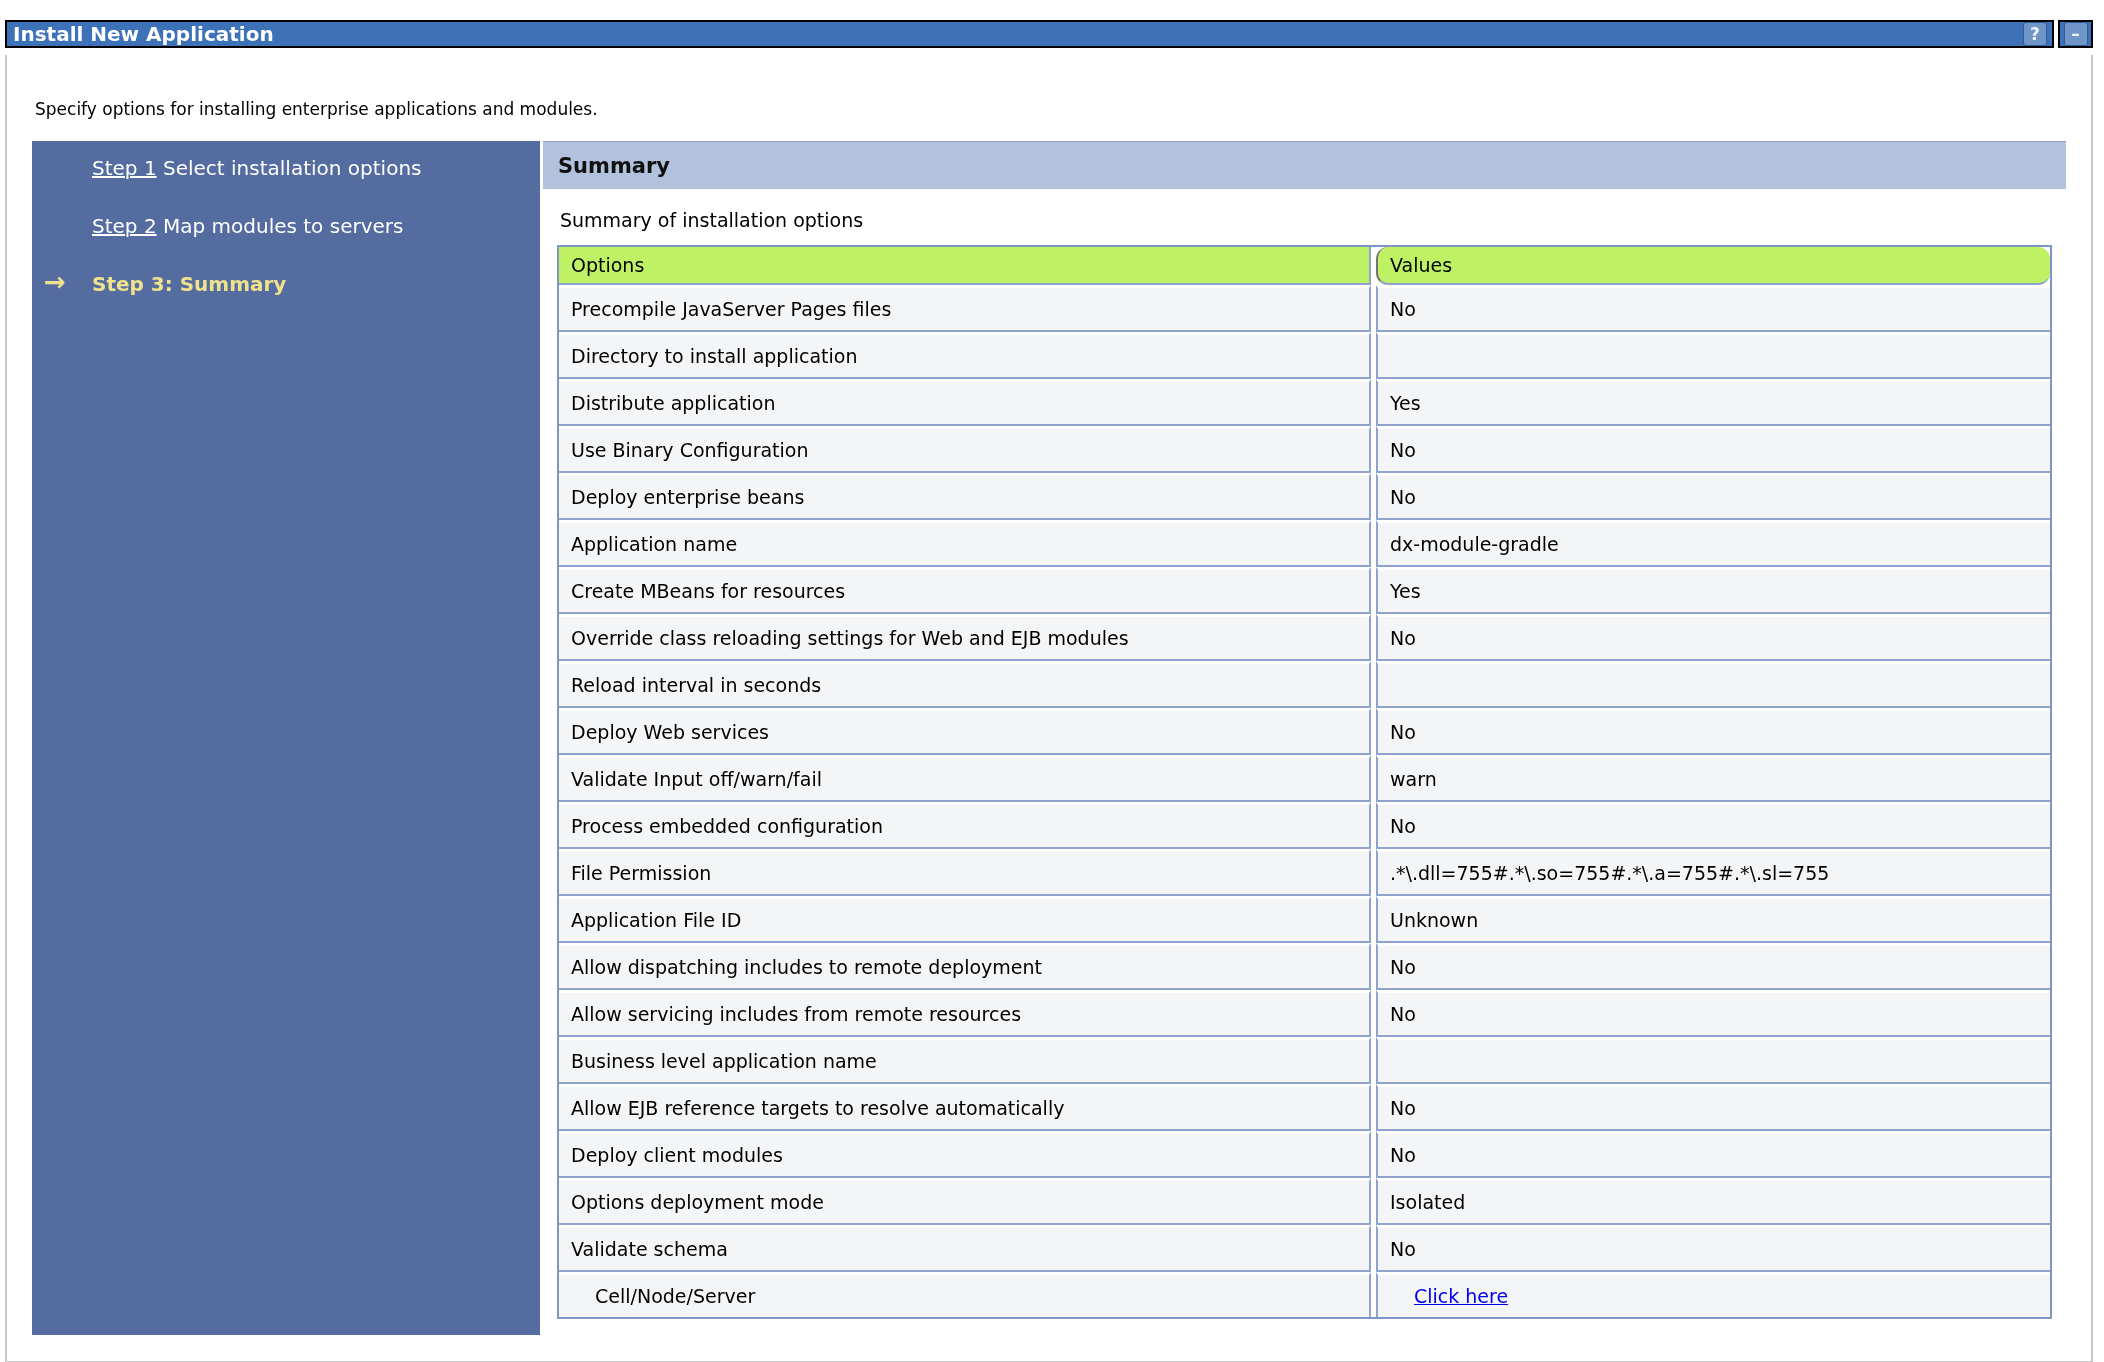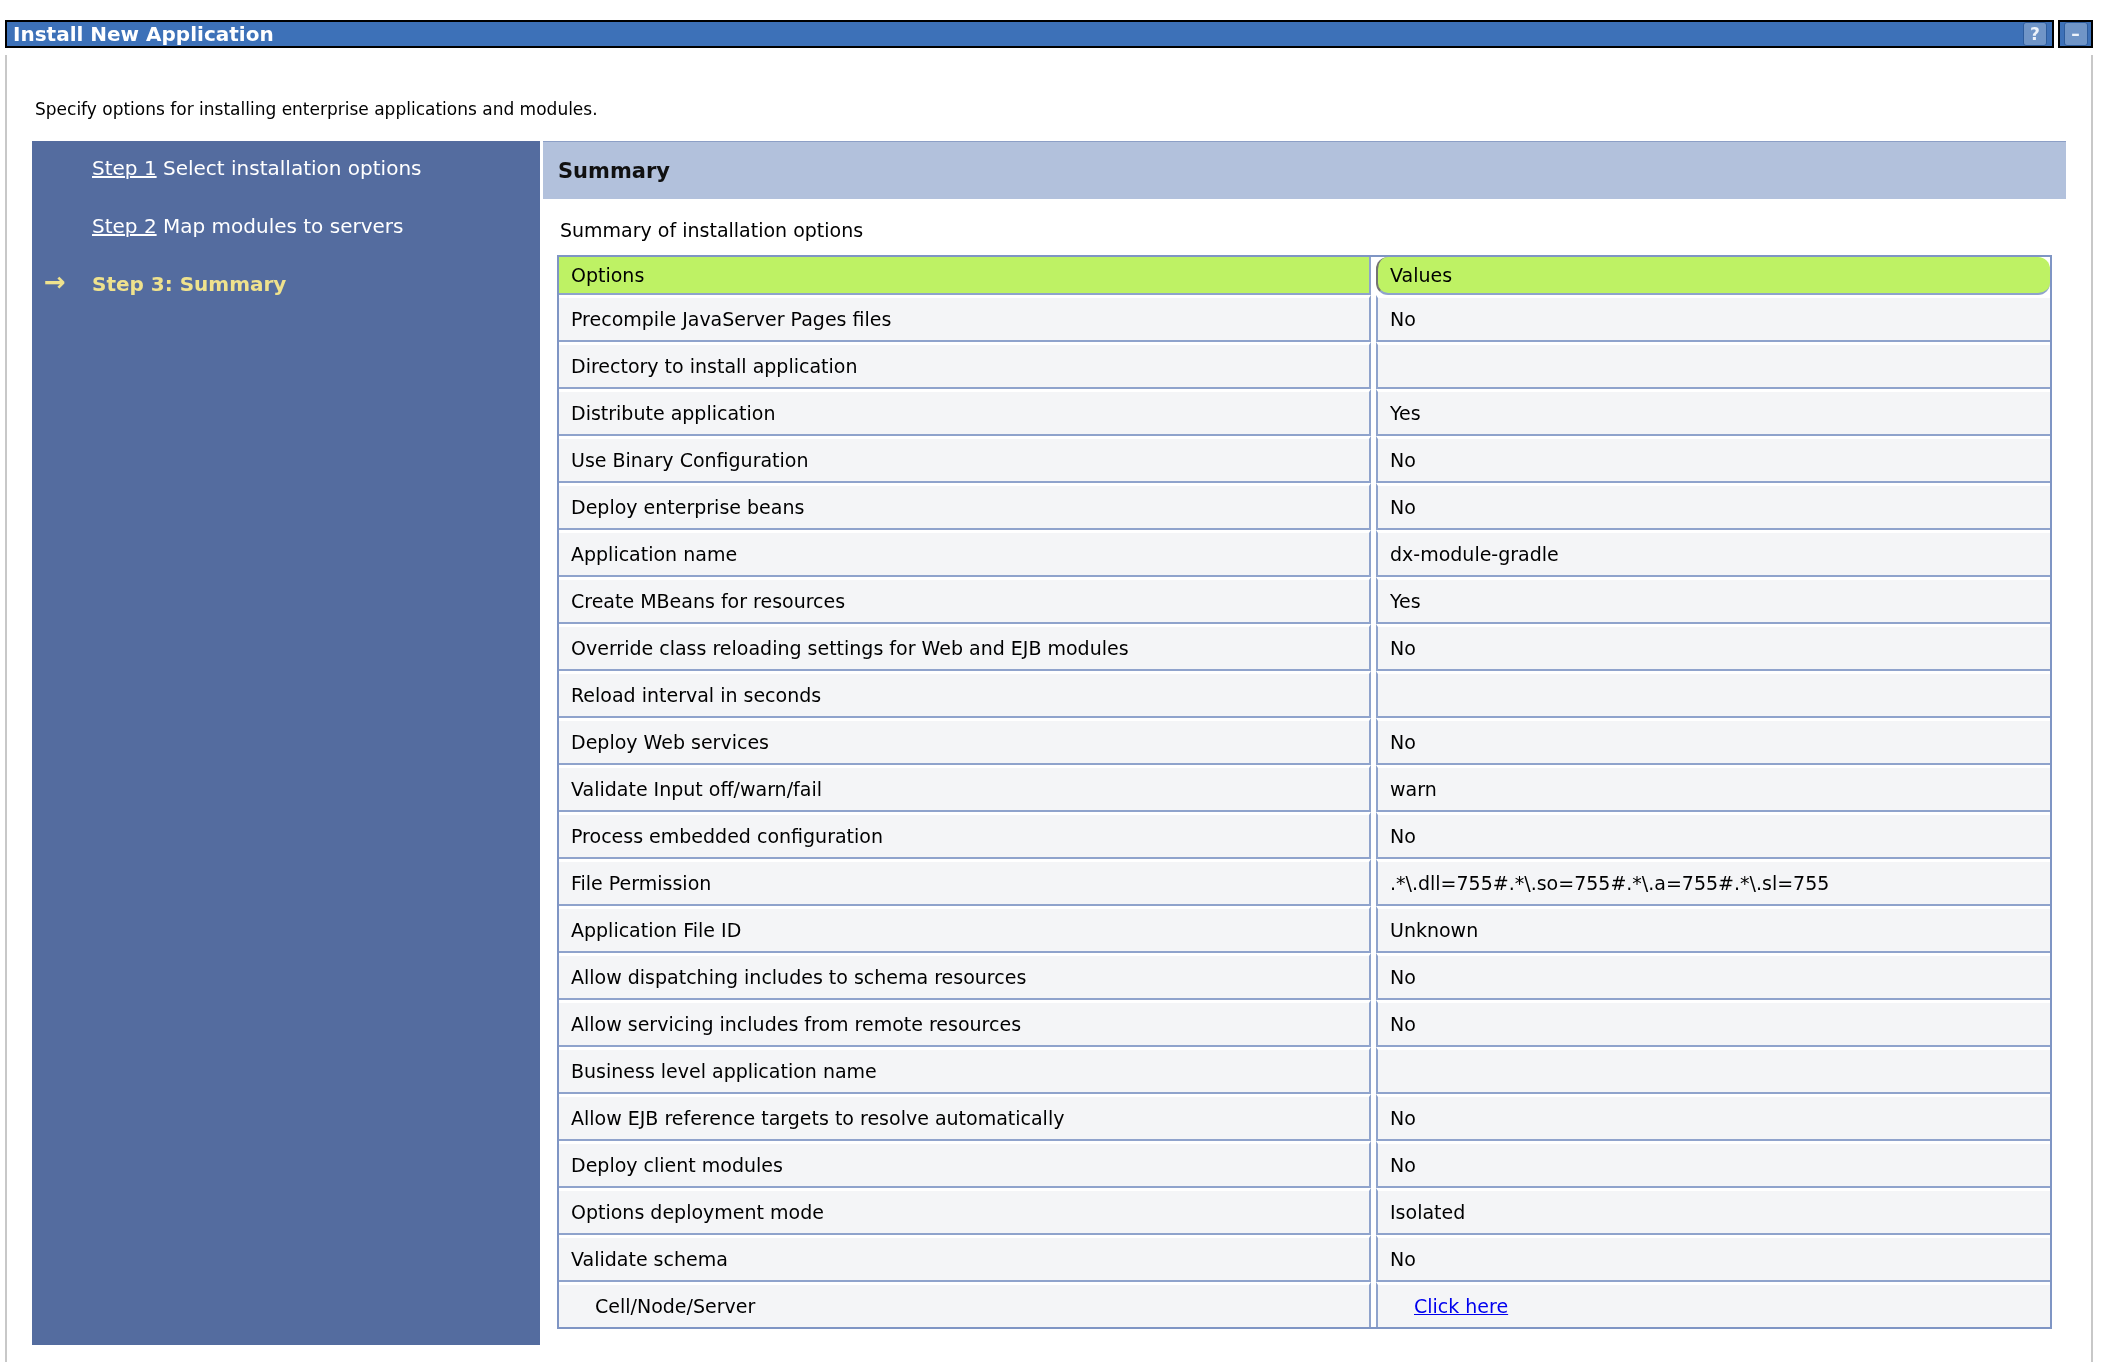--- a/index.html
+++ b/index.html
@@ -73,21 +73,21 @@
   .step.active { color: #efe28d; font-weight: bold; }
   .step .arrow {
     position: absolute; left: 12px; top: -2px;
     font-size: 26px; font-weight: bold; color: #efe28d;
   }
   .gap { width: 3px; flex: 0 0 3px; background: #fff; }
   .content { flex: 1; display: flex; flex-direction: column; }
   .panel-header {
     background: #b2c1dc;
     border-top: 1px solid #8c9fc6;
-    height: 58px;
+    height: 48px;
     display: flex; align-items: center;
     padding-left: 15px;
     font-size: 21px; font-weight: bold; color: #111;
   }
   .panel-body { background: #fff; padding: 20px 14px 16px 14px; flex: 1; }
   .subtitle { font-size: 19px; margin: 0 0 14px 3px; }
   
   table.summary {
     width: 1495px;
     border-collapse: separate; border-spacing: 0;
@@ -226,21 +226,21 @@
                   <td class="col-opt-cell">File Permission</td>
                   <td class="gut"></td>
                   <td class="col-val-cell">.*\.dll=755#.*\.so=755#.*\.a=755#.*\.sl=755</td>
                 </tr>
                 <tr>
                   <td class="col-opt-cell">Application File ID</td>
                   <td class="gut"></td>
                   <td class="col-val-cell">Unknown</td>
                 </tr>
                 <tr>
-                  <td class="col-opt-cell">Allow dispatching includes to schema resources</td>
+                  <td class="col-opt-cell">Allow dispatching includes to remote deployment</td>
                   <td class="gut"></td>
                   <td class="col-val-cell">No</td>
                 </tr>
                 <tr>
                   <td class="col-opt-cell">Allow servicing includes from remote resources</td>
                   <td class="gut"></td>
                   <td class="col-val-cell">No</td>
                 </tr>
                 <tr>
                   <td class="col-opt-cell">Business level application name</td>

